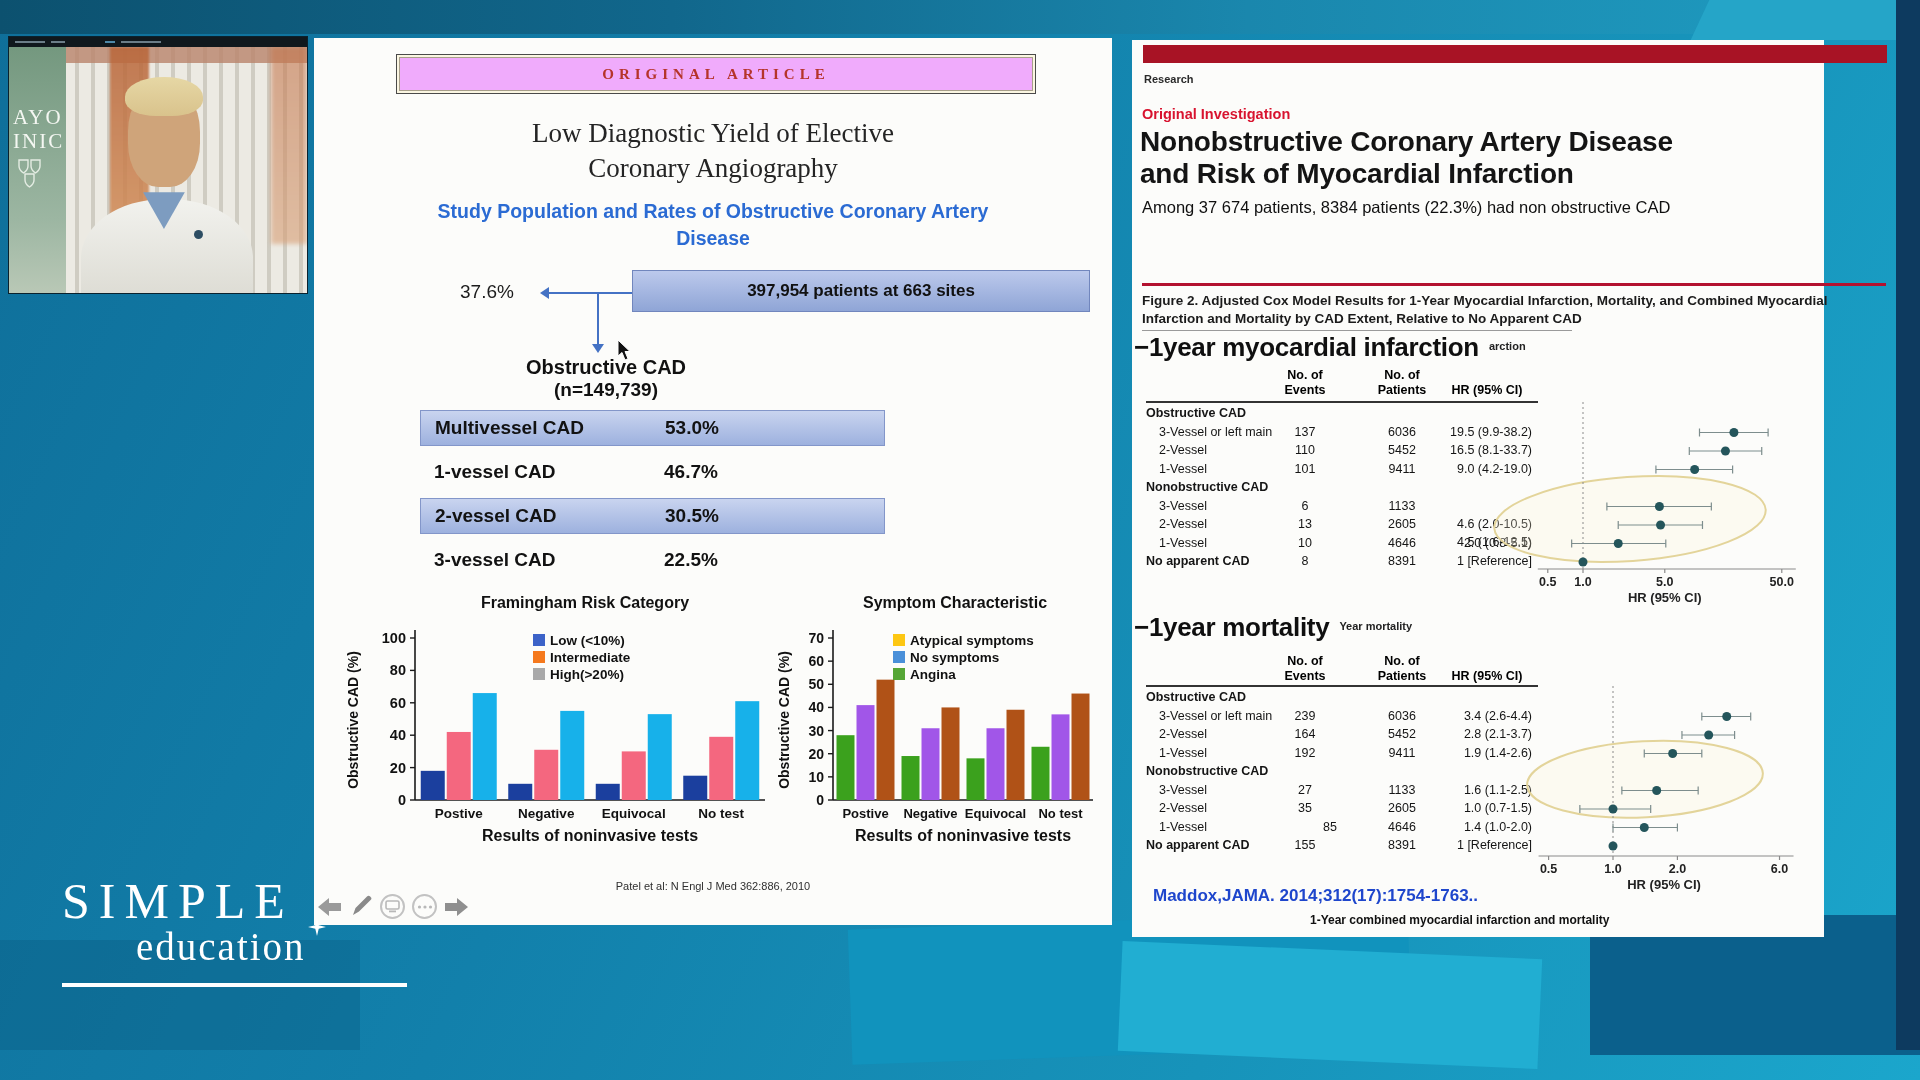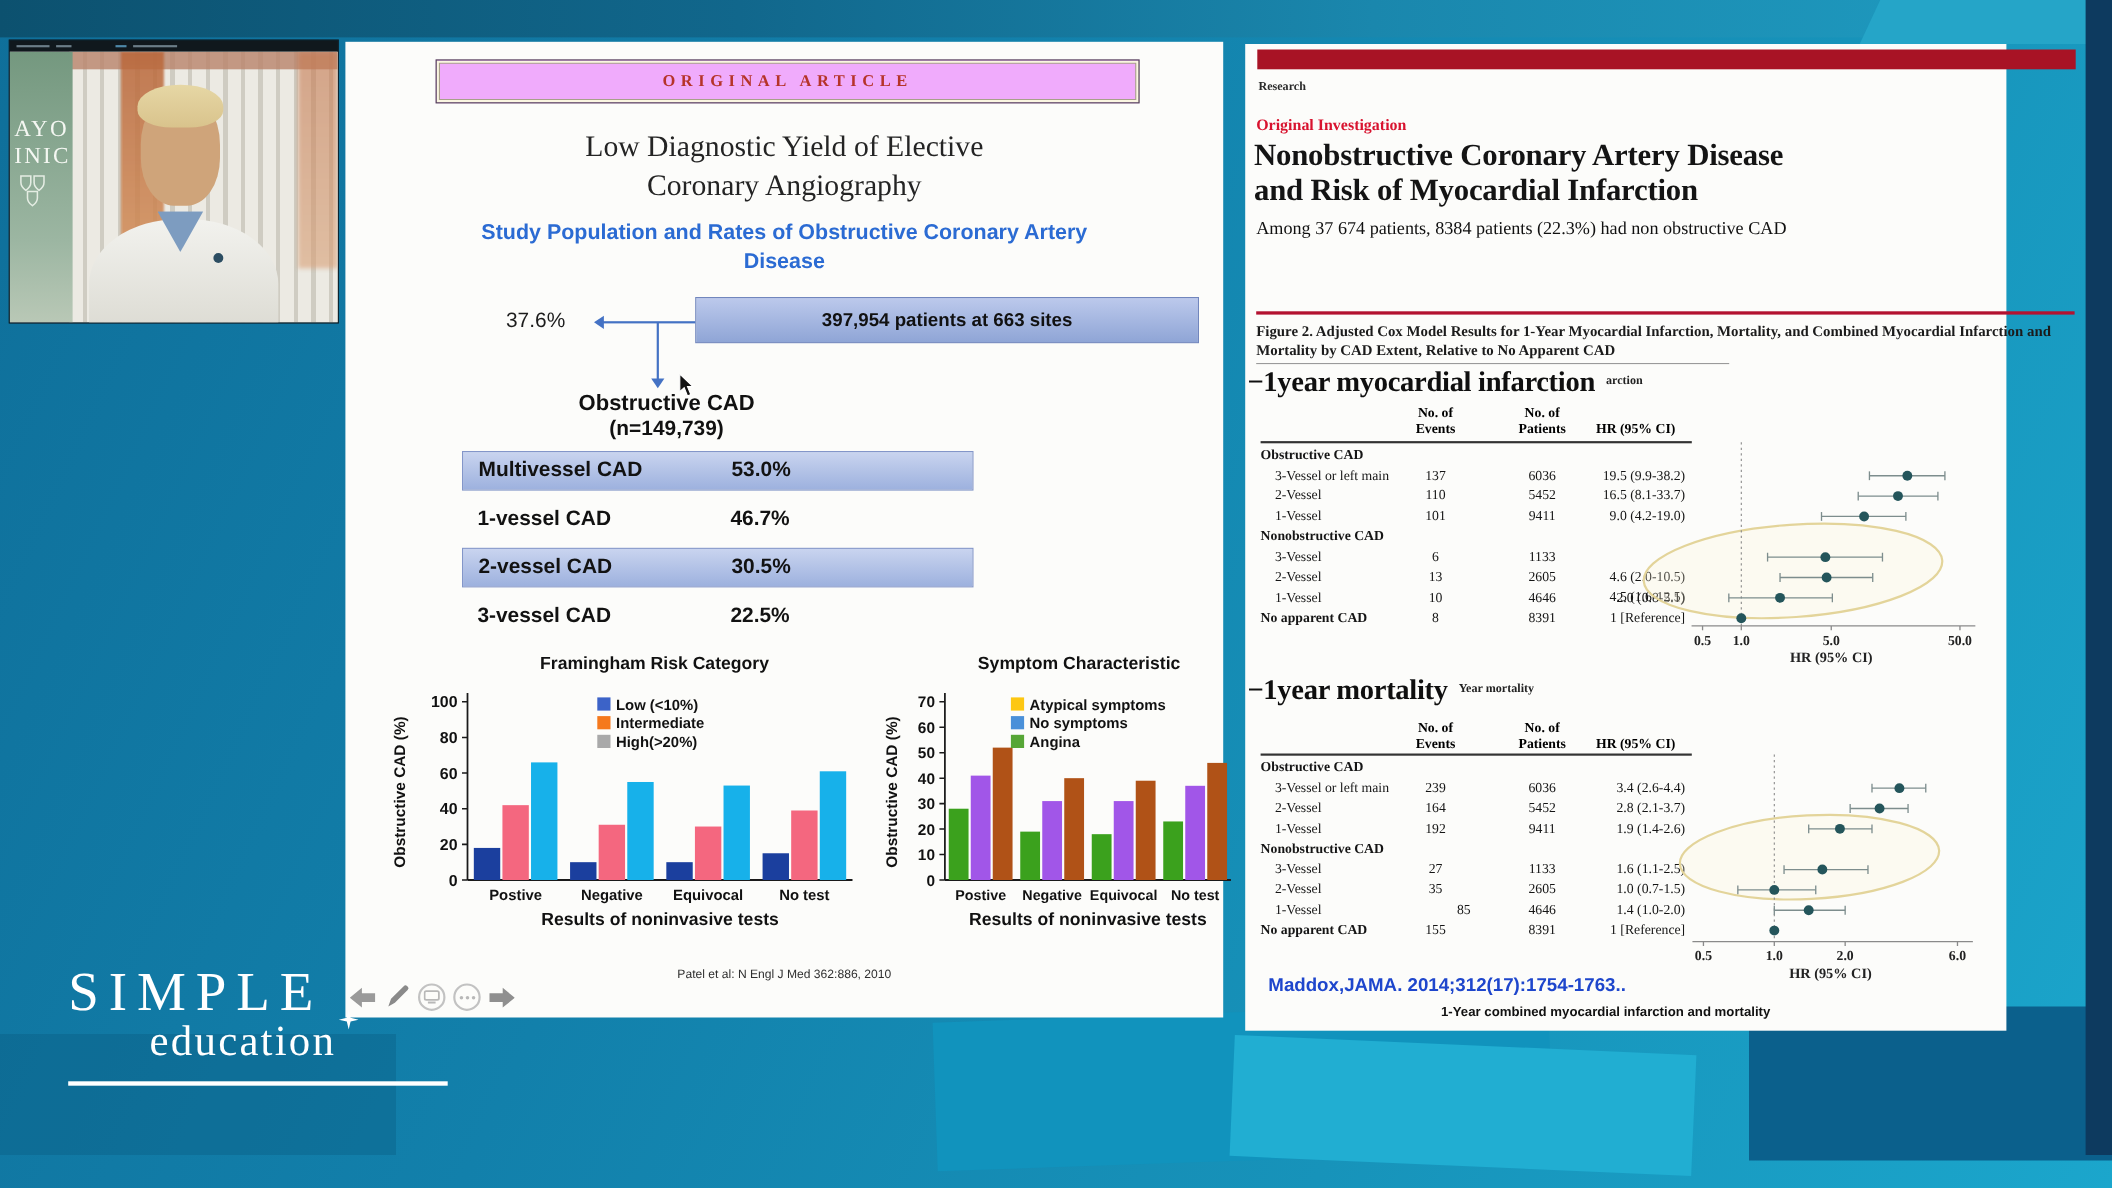--- a/index.html
+++ b/index.html
@@ -41,21 +41,21 @@
     background:#7d9cc0;clip-path:polygon(0 0,100% 0,50% 100%);}
   .person-head{position:absolute;left:40%;top:15%;width:24%;height:42%;
     background:radial-gradient(ellipse at 50% 42%,#d8ab80 55%,#c69highlight 70%,#bb9068);
     background-color:#cfa47a;border-radius:46% 46% 42% 42%;}
   .person-hair{position:absolute;left:39%;top:12%;width:26%;height:16%;
     background:linear-gradient(#e6d7a5,#d9c38c);border-radius:50% 50% 40% 40%;}
   .mic-dot{position:absolute;left:62%;bottom:22%;width:9px;height:9px;border-radius:50%;background:#2c4d62;}
   
   .slide{position:absolute;background:#fcfcfa;z-index:3;}
   .slide-left{left:314px;top:38px;width:798px;height:887px;}
-  .slide-right{left:1132px;top:40px;width:692px;height:897px;font-family:Liberation Serif, serif;}
+  .slide-right{left:1132px;top:40px;width:692px;height:897px;}
   .abs{position:absolute;}
   
   .article-box{left:82px;top:16px;width:640px;height:40px;border:1.5px solid #4a4a4a;
     background:#f0abfc;box-shadow:inset 0 0 0 2px #fbf6e2, inset 0 0 0 3px #a8a08a;
     display:flex;align-items:center;justify-content:center;}
   .article-box span{font-family:"Liberation Serif",serif;color:var(--nejm-red,#b5342a);
     font-size:15px;font-weight:700;letter-spacing:5px;}
   .nejm-title{left:0;top:78px;width:100%;text-align:center;font-family:"Liberation Serif",serif;
     font-size:27px;color:#242424;line-height:1.28;}
   .blue-subtitle{left:0;top:160px;width:100%;text-align:center;color:var(--subtitle-blue,#2b6bd3);
@@ -70,21 +70,21 @@
   .arrow-v{left:283px;top:255px;width:2px;height:57px;background:var(--flow-blue,#4472c4);}
   .arrow-v::after{content:"";position:absolute;left:-5px;bottom:-9px;border:6px solid transparent;
     border-top:9px solid var(--flow-blue,#4472c4);}
   .flow-node{left:172px;top:318px;width:240px;text-align:center;color:#111;}
   .flow-node .fn1{font-size:20px;font-weight:700;}
   .flow-node .fn2{font-size:19px;font-weight:700;}
   .rate-row{position:absolute;left:106px;width:465px;height:36px;display:flex;align-items:center;
     font-size:19px;font-weight:700;color:#121212;padding-left:14px;}
   .rate-row .rl{width:230px;}
   .rate-row.hl{background:linear-gradient(180deg,#c9d4ef,#9db1de);border:1px solid #8396c9;}
-  .charts{position:absolute;left:36px;top:552px;display:flex;gap:16px;}
+  .charts{position:absolute;left:26px;top:552px;display:flex;}
   .charts svg{font-family:"Liberation Sans",sans-serif;}
   .cite-left{left:0;top:842px;width:100%;text-align:center;font-size:11px;color:#2f2f2f;font-weight:500;}
   
   .jama-bar{left:11px;top:5px;width:744px;height:18px;background:var(--jama-bar,#a81325);}
   .kicker{left:12px;top:33px;font-size:11px;font-weight:700;color:#2a2a2a;}
   .eyebrow{left:10px;top:66px;font-size:14.5px;font-weight:700;color:var(--jama-red,#d8132f);}
   .jama-title{left:8px;top:86px;width:720px;font-size:28px;font-weight:800;color:#141414;
     line-height:1.15;letter-spacing:-0.2px;}
   .key-finding{left:10px;top:158px;font-size:16.5px;color:#101010;font-weight:500;}
   .red-line{left:10px;top:243px;width:744px;height:3px;background:#b31230;}

